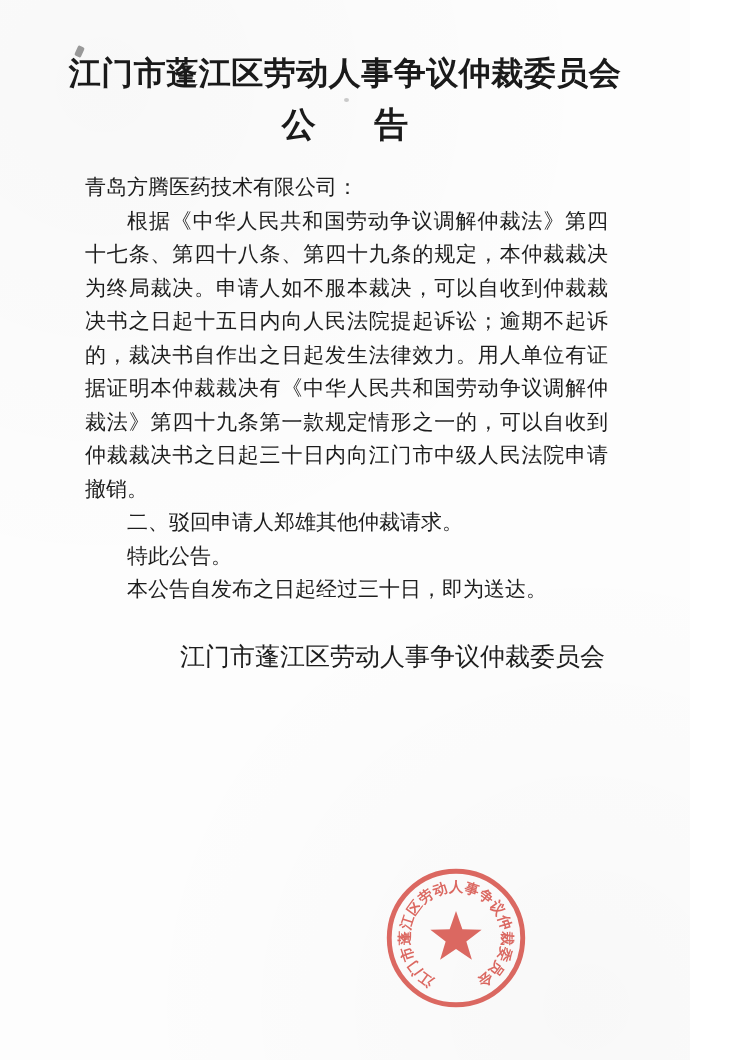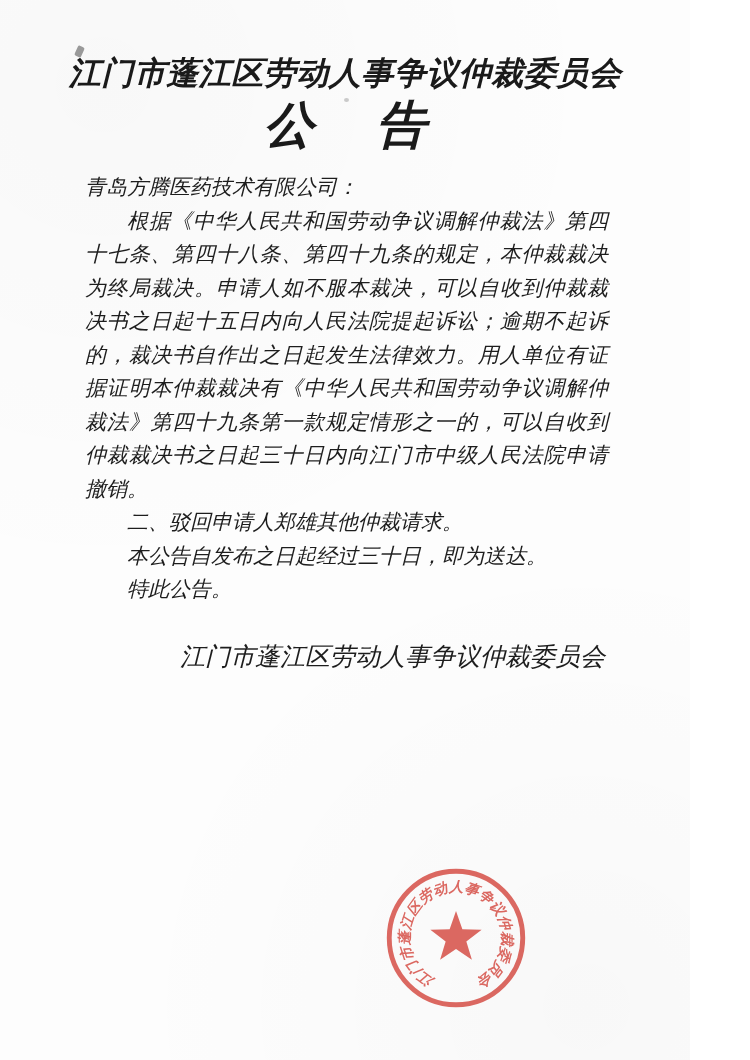--- a/index.html
+++ b/index.html
@@ -8,37 +8,36 @@
     position: relative;
     width: 690px;
     height: 1060px;
     background:
       radial-gradient(circle at 15% 8%, rgba(0,0,0,0.02), transparent 45%),
       radial-gradient(circle at 85% 95%, rgba(0,0,0,0.02), transparent 40%),
       #fdfdfd;
     font-family: "Liberation Serif", "DejaVu Serif", serif;
     color: #1d1d1d;
     overflow: hidden;
-    font-style: italic;
   }
 
   .doc-title {
     margin: 0;
     padding-top: 52px;
     text-align: center;
     font-size: 32px;
     font-weight: 700;
     line-height: 42px;
     letter-spacing: 0.5px;
     color: #1a1a1a;
   }
 
   .notice-title {
     text-align: center;
-    font-size: 50px;
+    font-size: 34px;
     font-weight: 700;
     line-height: 58px;
     margin-top: 2px;
     word-spacing: 50px;
     color: #1a1a1a;
   }
 
   .doc-body {
     margin: 17px 82px 0 85px;
     font-size: 21px;
@@ -95,22 +94,22 @@
 <div class="page">
 
   <div class="doc-title">江门市蓬江区劳动人事争议仲裁委员会</div>
 
   <div class="notice-title">公 告</div>
 
   <div class="doc-body">
     <p class="no-indent">青岛方腾医药技术有限公司：</p>
     <p>根据《中华人民共和国劳动争议调解仲裁法》第四十七条、第四十八条、第四十九条的规定，本仲裁裁决为终局裁决。申请人如不服本裁决，可以自收到仲裁裁决书之日起十五日内向人民法院提起诉讼；逾期不起诉的，裁决书自作出之日起发生法律效力。用人单位有证据证明本仲裁裁决有《中华人民共和国劳动争议调解仲裁法》第四十九条第一款规定情形之一的，可以自收到仲裁裁决书之日起三十日内向江门市中级人民法院申请撤销。</p>
     <p>二、驳回申请人郑雄其他仲裁请求。</p>
+    <p>特此公告。</p>
     <p>本公告自发布之日起经过三十日，即为送达。</p>
-    <p>特此公告。</p>
   </div>
 
   <div class="sign-block">
     <div class="sig-name">江门市蓬江区劳动人事争议仲裁委员会</div>
   </div>
 
   <svg class="seal" viewBox="0 0 200 200" xmlns="http://www.w3.org/2000/svg">
     <circle cx="100" cy="100" r="89" fill="none" stroke-width="6.5" stroke="#dd5a52"></circle>
     <path id="sealArc" d="M 73.8,156.2 A 62,62 0 1 1 126.2,156.2" fill="none"></path>
     <text font-size="19" letter-spacing="0.5" fill="#dd5a52">

